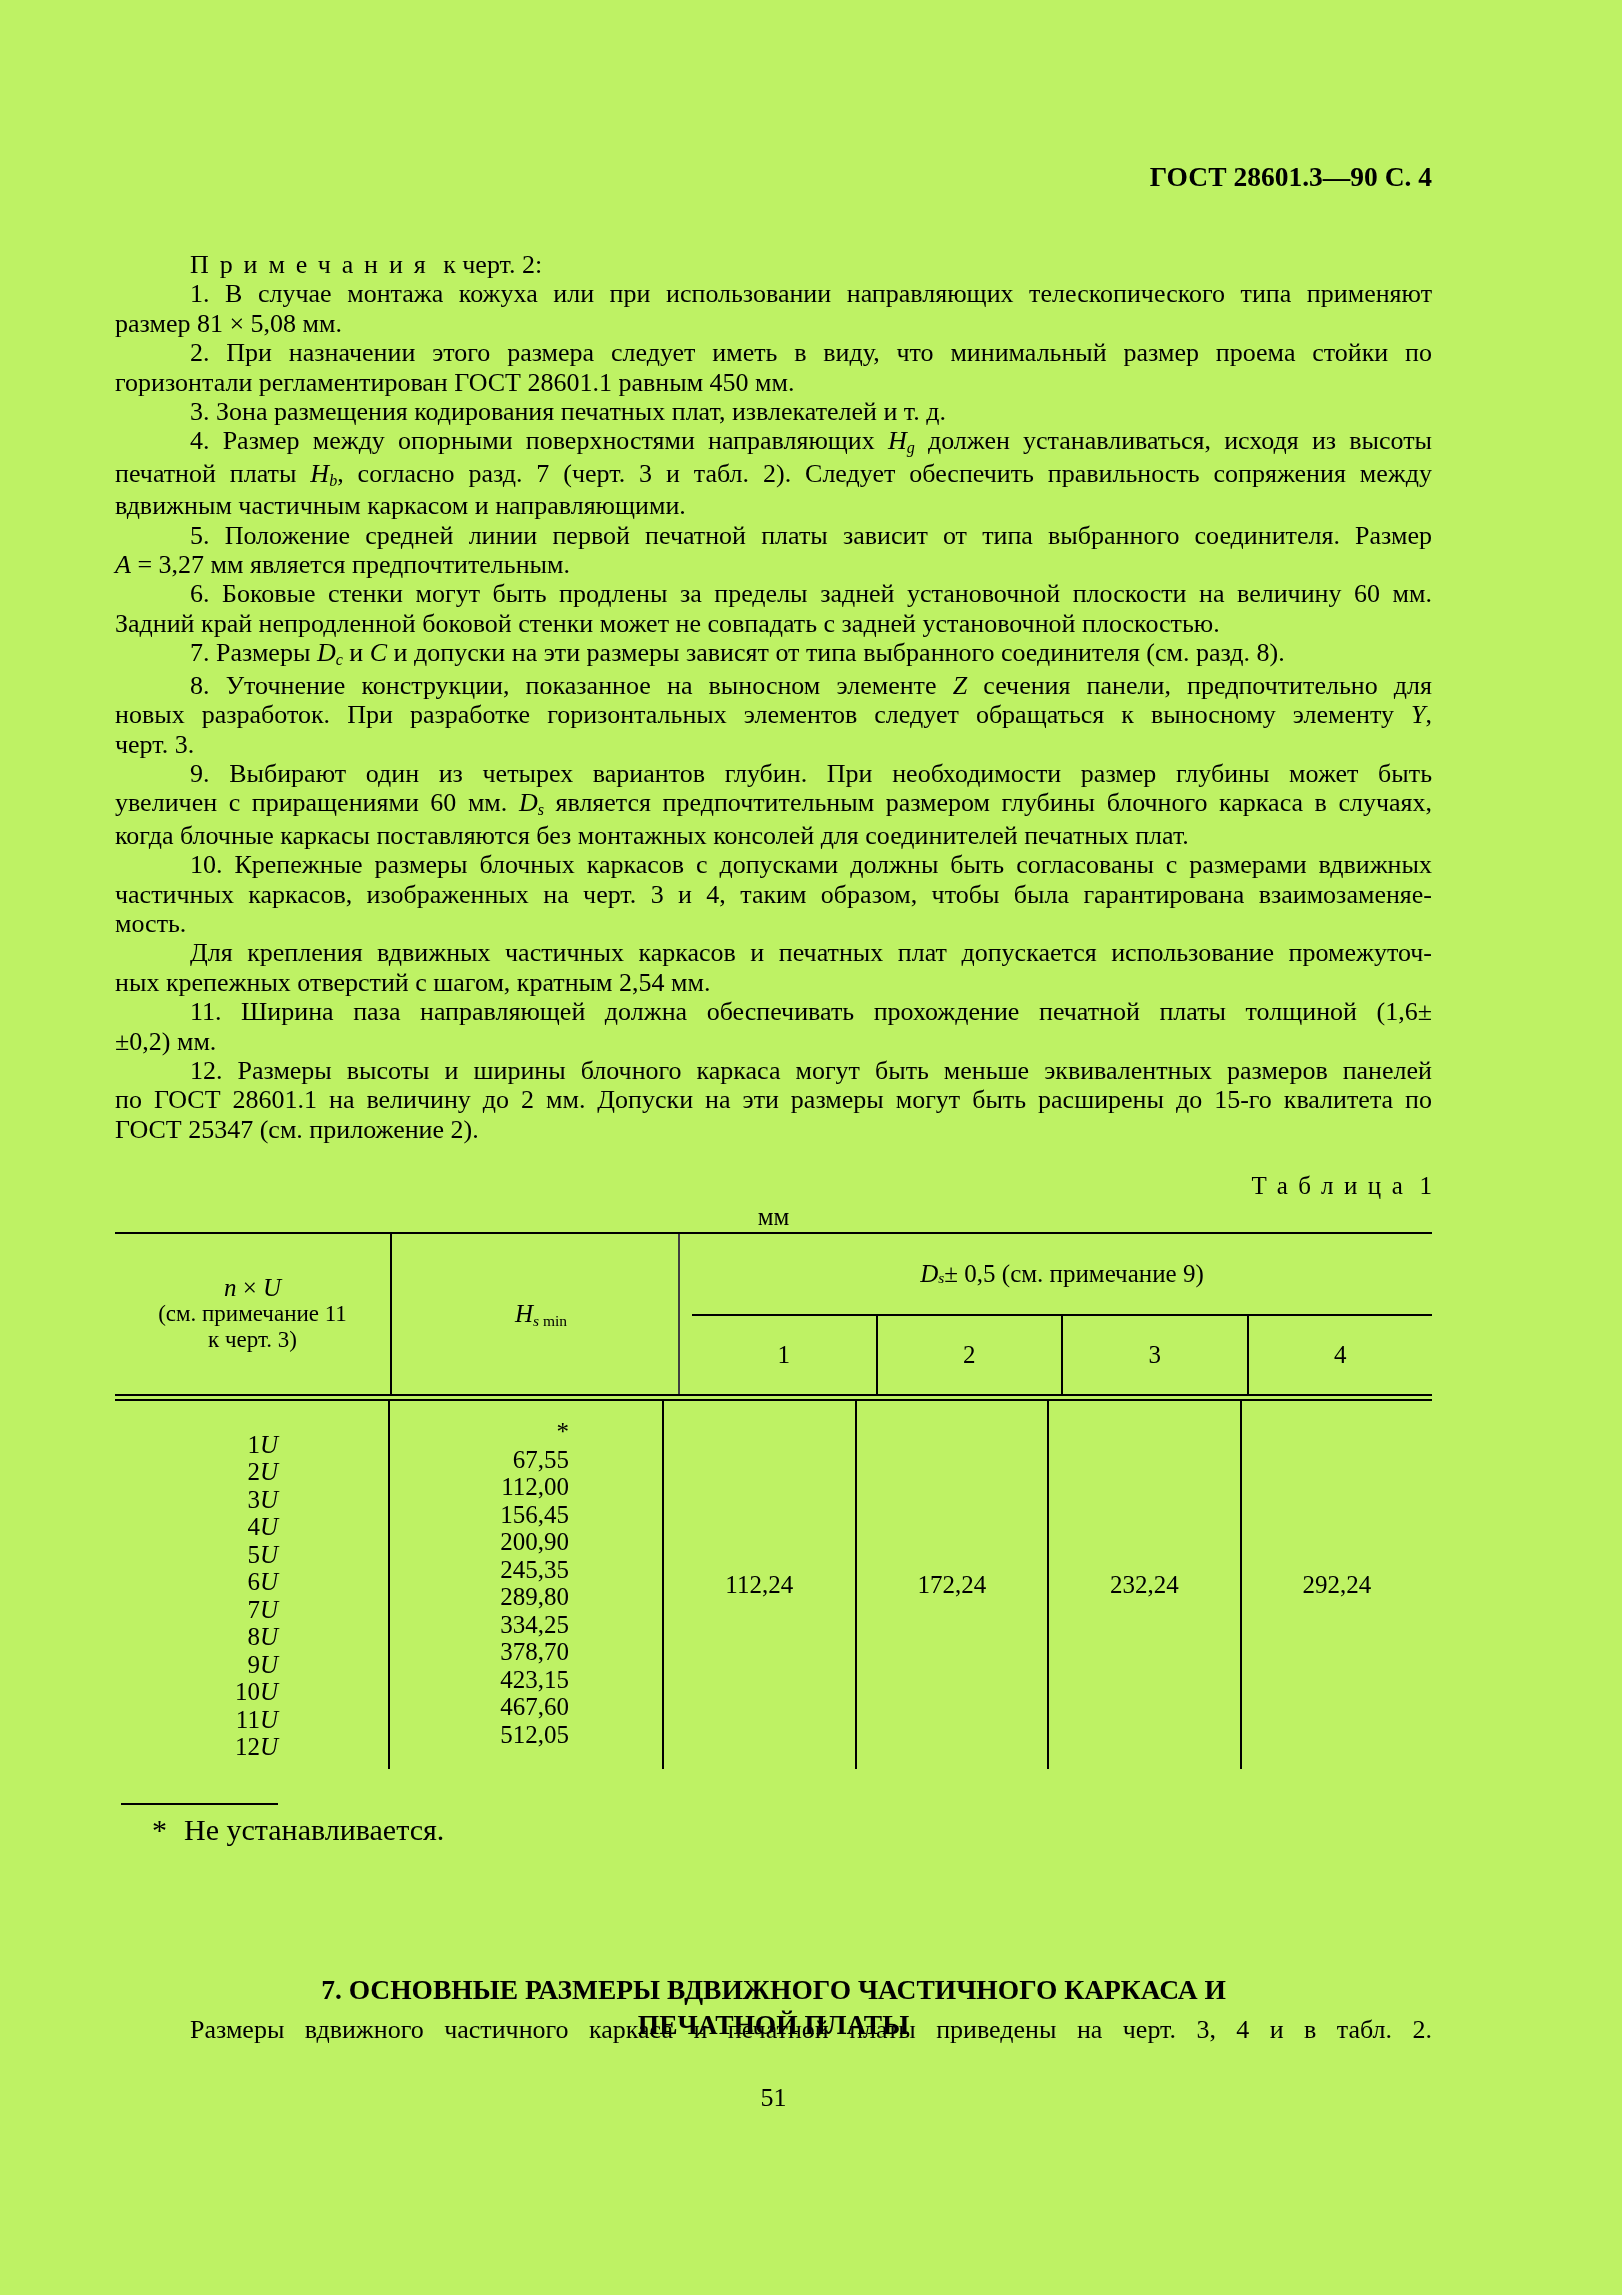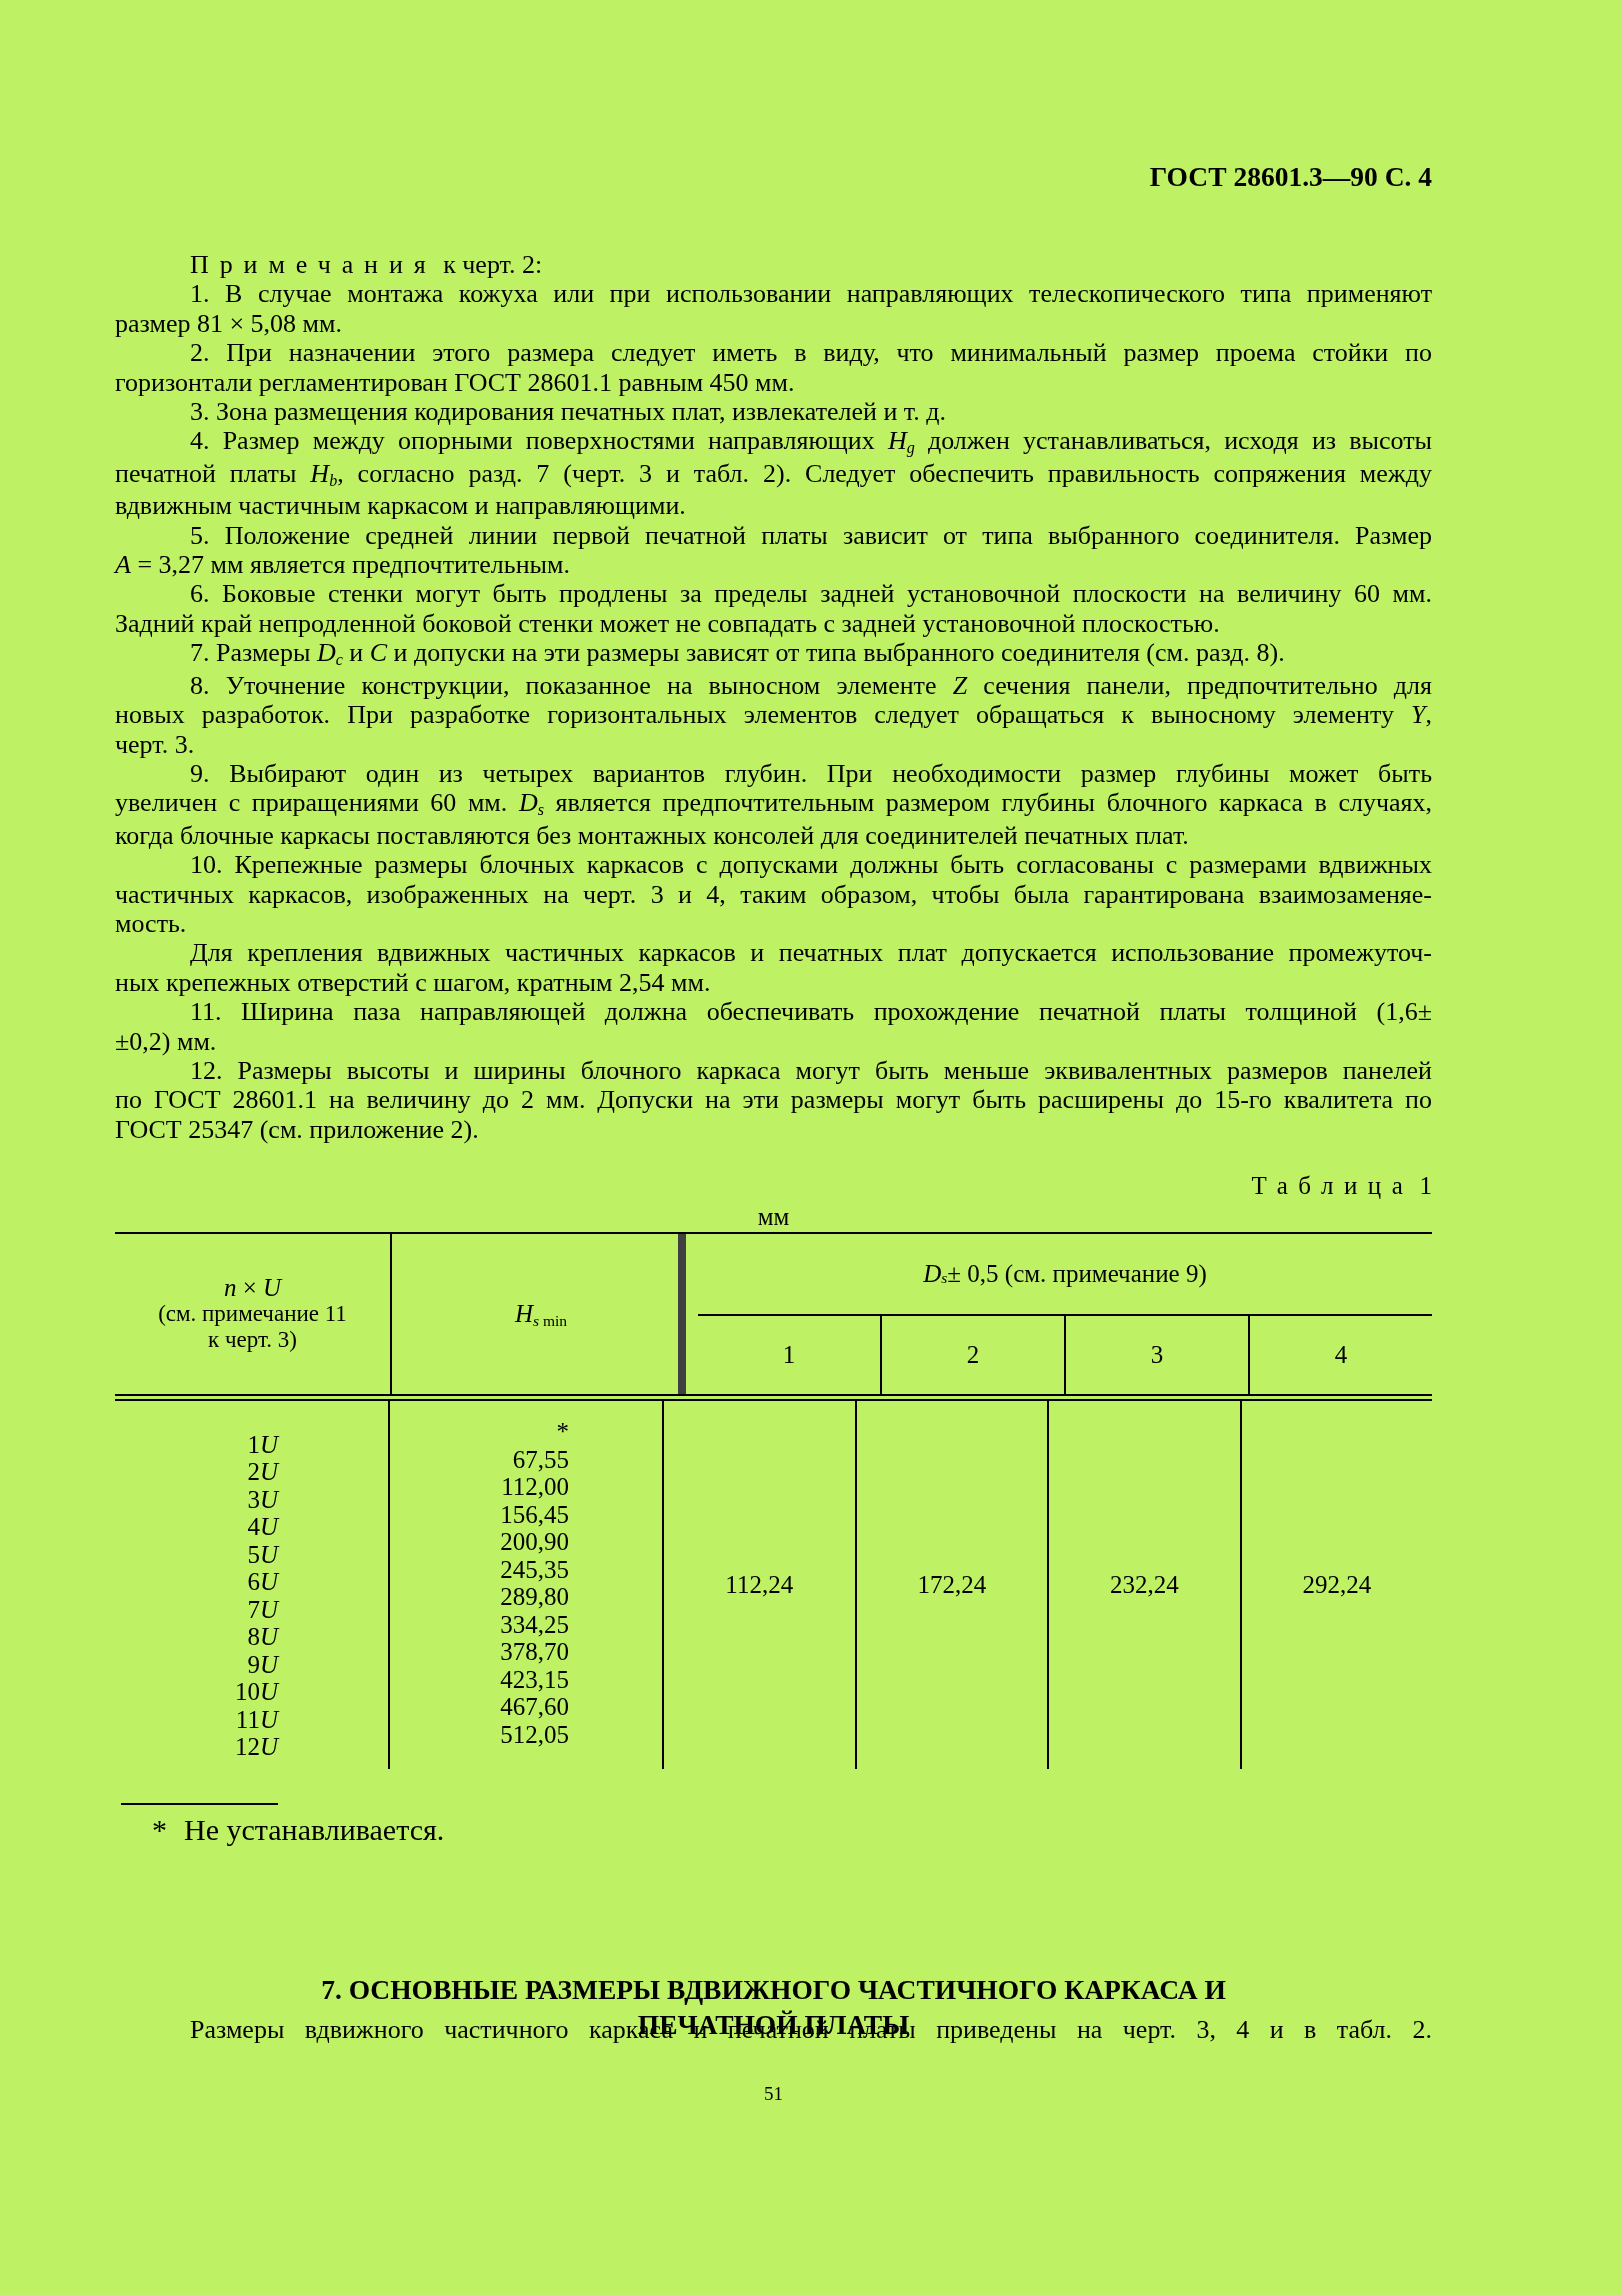--- a/index.html
+++ b/index.html
@@ -39,21 +39,21 @@
     font-size:25px;
   }
   .thead { display:flex; height:160px;gap:12px; }
   .hc1 {
     width:275px; border-right:2px solid #000;
     display:flex; flex-direction:column; justify-content:center; align-items:center;
     text-align:center; line-height:26px;
   }
   .hc1 .small { font-size:23px; }
   .hc2 {
-    width:274px; border-right:8px solid #404040;
+    width:274px; border-right:2px solid #404040;
     display:flex; justify-content:center; align-items:center;
   }
   .hc3 { flex:1; display:flex; flex-direction:column; }
   .span-head {
     height:80px; border-bottom:2px solid #000;
     display:flex; justify-content:center; align-items:center;
   }
   .subrow { flex:1; display:flex; }
   .subcell {
     flex:1; border-right:2px solid #000;
@@ -88,21 +88,21 @@
 
   #section-title {
     left:115px; top:1972px; width:1317px;
     text-align:center; font-weight:bold; font-size:27.5px; line-height:35px;
   }
   #section-body {
     left:115px; top:2015px; width:1317px;
     font-size:26px; line-height:29.4px;
     text-indent:75px; text-align:justify; text-align-last:justify;
   }
-  #page-number { left:115px; top:2083px; width:1317px; text-align:center; font-size:19px; }
+  #page-number { left:115px; top:2083px; width:1317px; text-align:center; font-size:26px; }
 </style>
 </head>
 <body>
 
 <div class="page">
 
   <div id="doc-header" class="abs">ГОСТ 28601.3—90 С. 4</div>
 
   <div id="notes" class="abs">
       <div>

